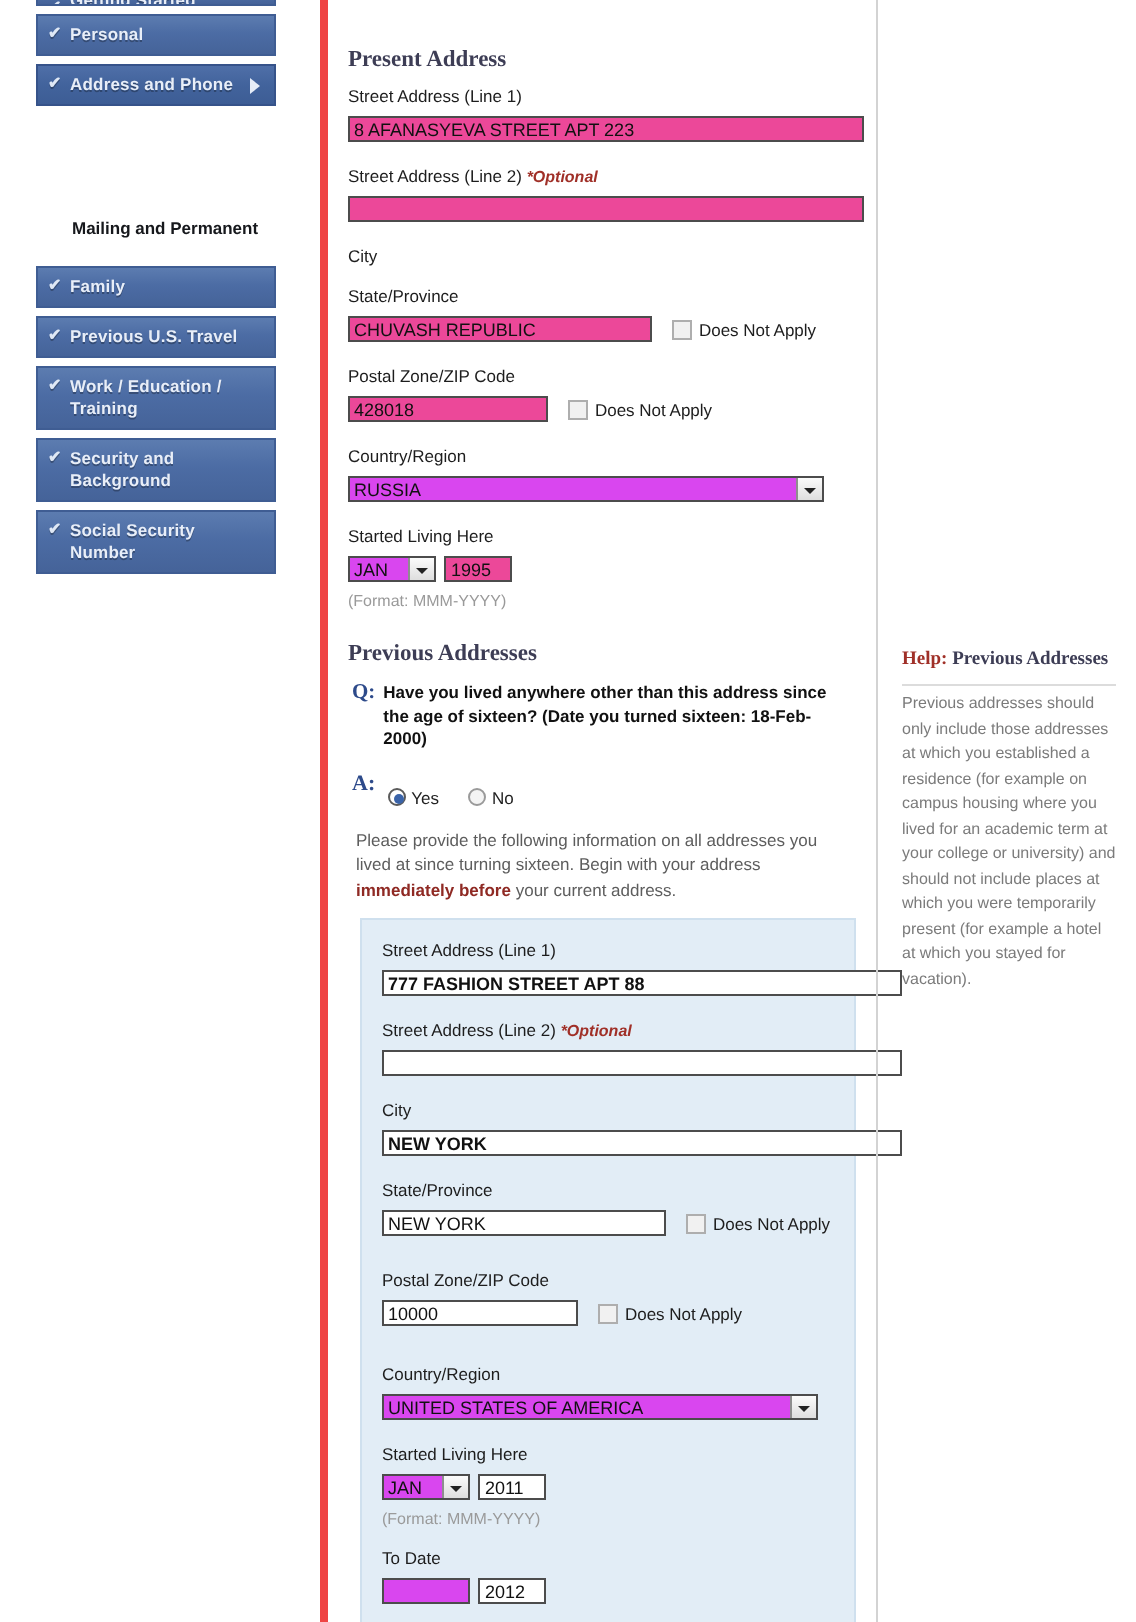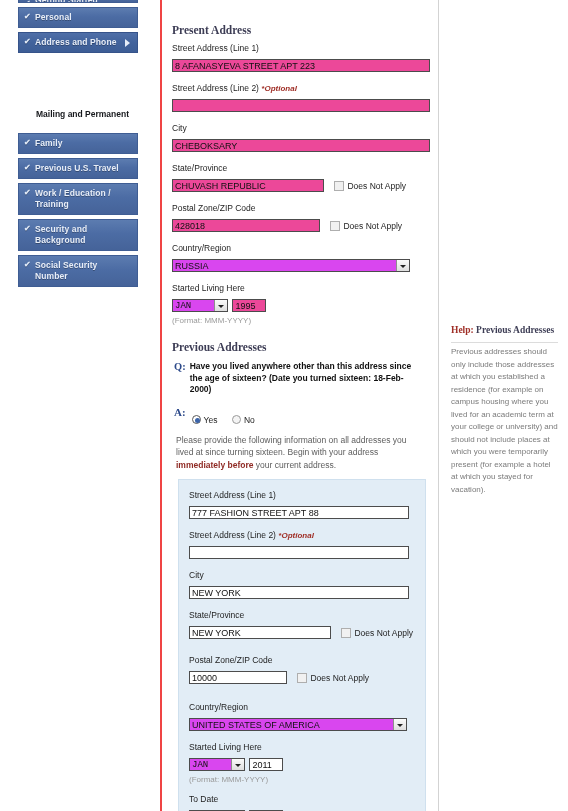--- a/index.html
+++ b/index.html
@@ -55,21 +55,21 @@
   }
   .nav-sub .bullet {
     position: absolute; left: 8px; top: 5px;
     width: 4px; height: 4px; background: #1b1b1b;
   }
   .nav-gap { height: 7px; }
 
   
   #main {
     position: absolute; left: 160px; top: 0; width: 278px; height: 811px;
-    border-left: 2px solid #ef4444;
+    border-left: 4px solid #ef4444;
     background: #fff;
     padding: 0 8px 0 6px;
   }
   .section-title {
     font-family: "Liberation Serif", serif;
     font-size: 11.5px;
     font-weight: bold;
     color: #3d3d55;
     margin: 24px 0 7px 4px;
   }
@@ -83,21 +83,21 @@
     font-family: "Liberation Sans", sans-serif;
     font-size: 9px; color: #111;
     height: 13px; padding: 0 2px;
     border: 1px solid #4c4c4c;
     background: #ec4899;
     outline: none;
     vertical-align: middle;
   }
   .w-full { width: 258px; }
   .w-state { width: 152px; }
-  .w-zip { width: 148px; }
+  .w-zip { width: 100px; }
   .w-year { width: 34px; }
   .dna {
     display: inline-block; vertical-align: middle;
     font-size: 8.5px; color: #1d1d1d; margin-left: 6px;
   }
   .cbx {
     display: inline-block; vertical-align: -2px;
     width: 10px; height: 10px;
     border: 1px solid #aeaeae;
     background: #f1f1f1;
@@ -122,21 +122,21 @@
   }
   .selwrap .btn::after {
     content: ""; position: absolute; left: 3px; top: 5px;
     width: 0; height: 0;
     border-left: 3px solid transparent;
     border-right: 3px solid transparent;
     border-top: 3px solid #222;
   }
   .sel-country { width: 238px; }
   .sel-country .txtval { width: 218px; }
-  .sel-month { width: 56px; font-family: Liberation Mono, monospace; }
+  .sel-month { width: 44px; }
   .sel-month .txtval { width: 26px; }
   .hint { font-size: 8px; color: #9a9a9a; margin-top: 2px; }
 
   
   .qa { margin: 0 0 0 6px; }
   .qrow { display: flex; margin-top: 8px; }
   .qmark {
     font-family: "Liberation Serif", serif;
     color: #2d4a8a; font-weight: bold; font-size: 10.5px;
     margin-right: 4px; line-height: 11.5px;
@@ -164,21 +164,21 @@
   .instr b { color: #8f2a24; }
 
   .blue-panel {
     background: #e2edf6;
     border: 1px solid #cfe0ee;
     margin: 8px 0 0 10px;
     width: 248px;
     padding: 10px 0 12px 0;
   }
   .blue-panel .fld { margin-left: 10px; }
-  .blue-panel .w-full { width: 220px; }
+  .blue-panel .w-full { width: 260px; font-weight: bold; }
   .blue-panel .w-state { width: 142px; }
   .blue-panel .w-zip { width: 98px; }
   .blue-panel .sel-country { width: 218px; }
   .blue-panel .sel-country .txtval { width: 202px; }
   .blue-panel input.txt { background: #fff; }
 
   
   #help {
     position: absolute; left: 438px; top: 0; width: 130px; height: 811px;
     border-left: 1px solid #d3d3d3;
@@ -262,21 +262,20 @@
       <input class="txt w-full" type="text" value="8 AFANASYEVA STREET APT 223" style="">
     </div>
 
     <div class="fld">
       <span class="lbl"><span>Street Address (Line 2)</span> <span class="opt">*Optional</span></span>
       <input class="txt w-full" type="text" value="" style="">
     </div>
 
     <div class="fld">
       <span class="lbl">City</span>
-      <input class="txt w-full" type="text" value="CHEBOKSARY" style="">
     </div>
 
     <div class="fld">
       <span class="lbl">State/Province</span>
       <input class="txt w-state" type="text" value="CHUVASH REPUBLIC" style="">
       <span class="dna">
         <span class="cbx"></span><span>Does Not Apply</span>
       </span>
     </div>
 

